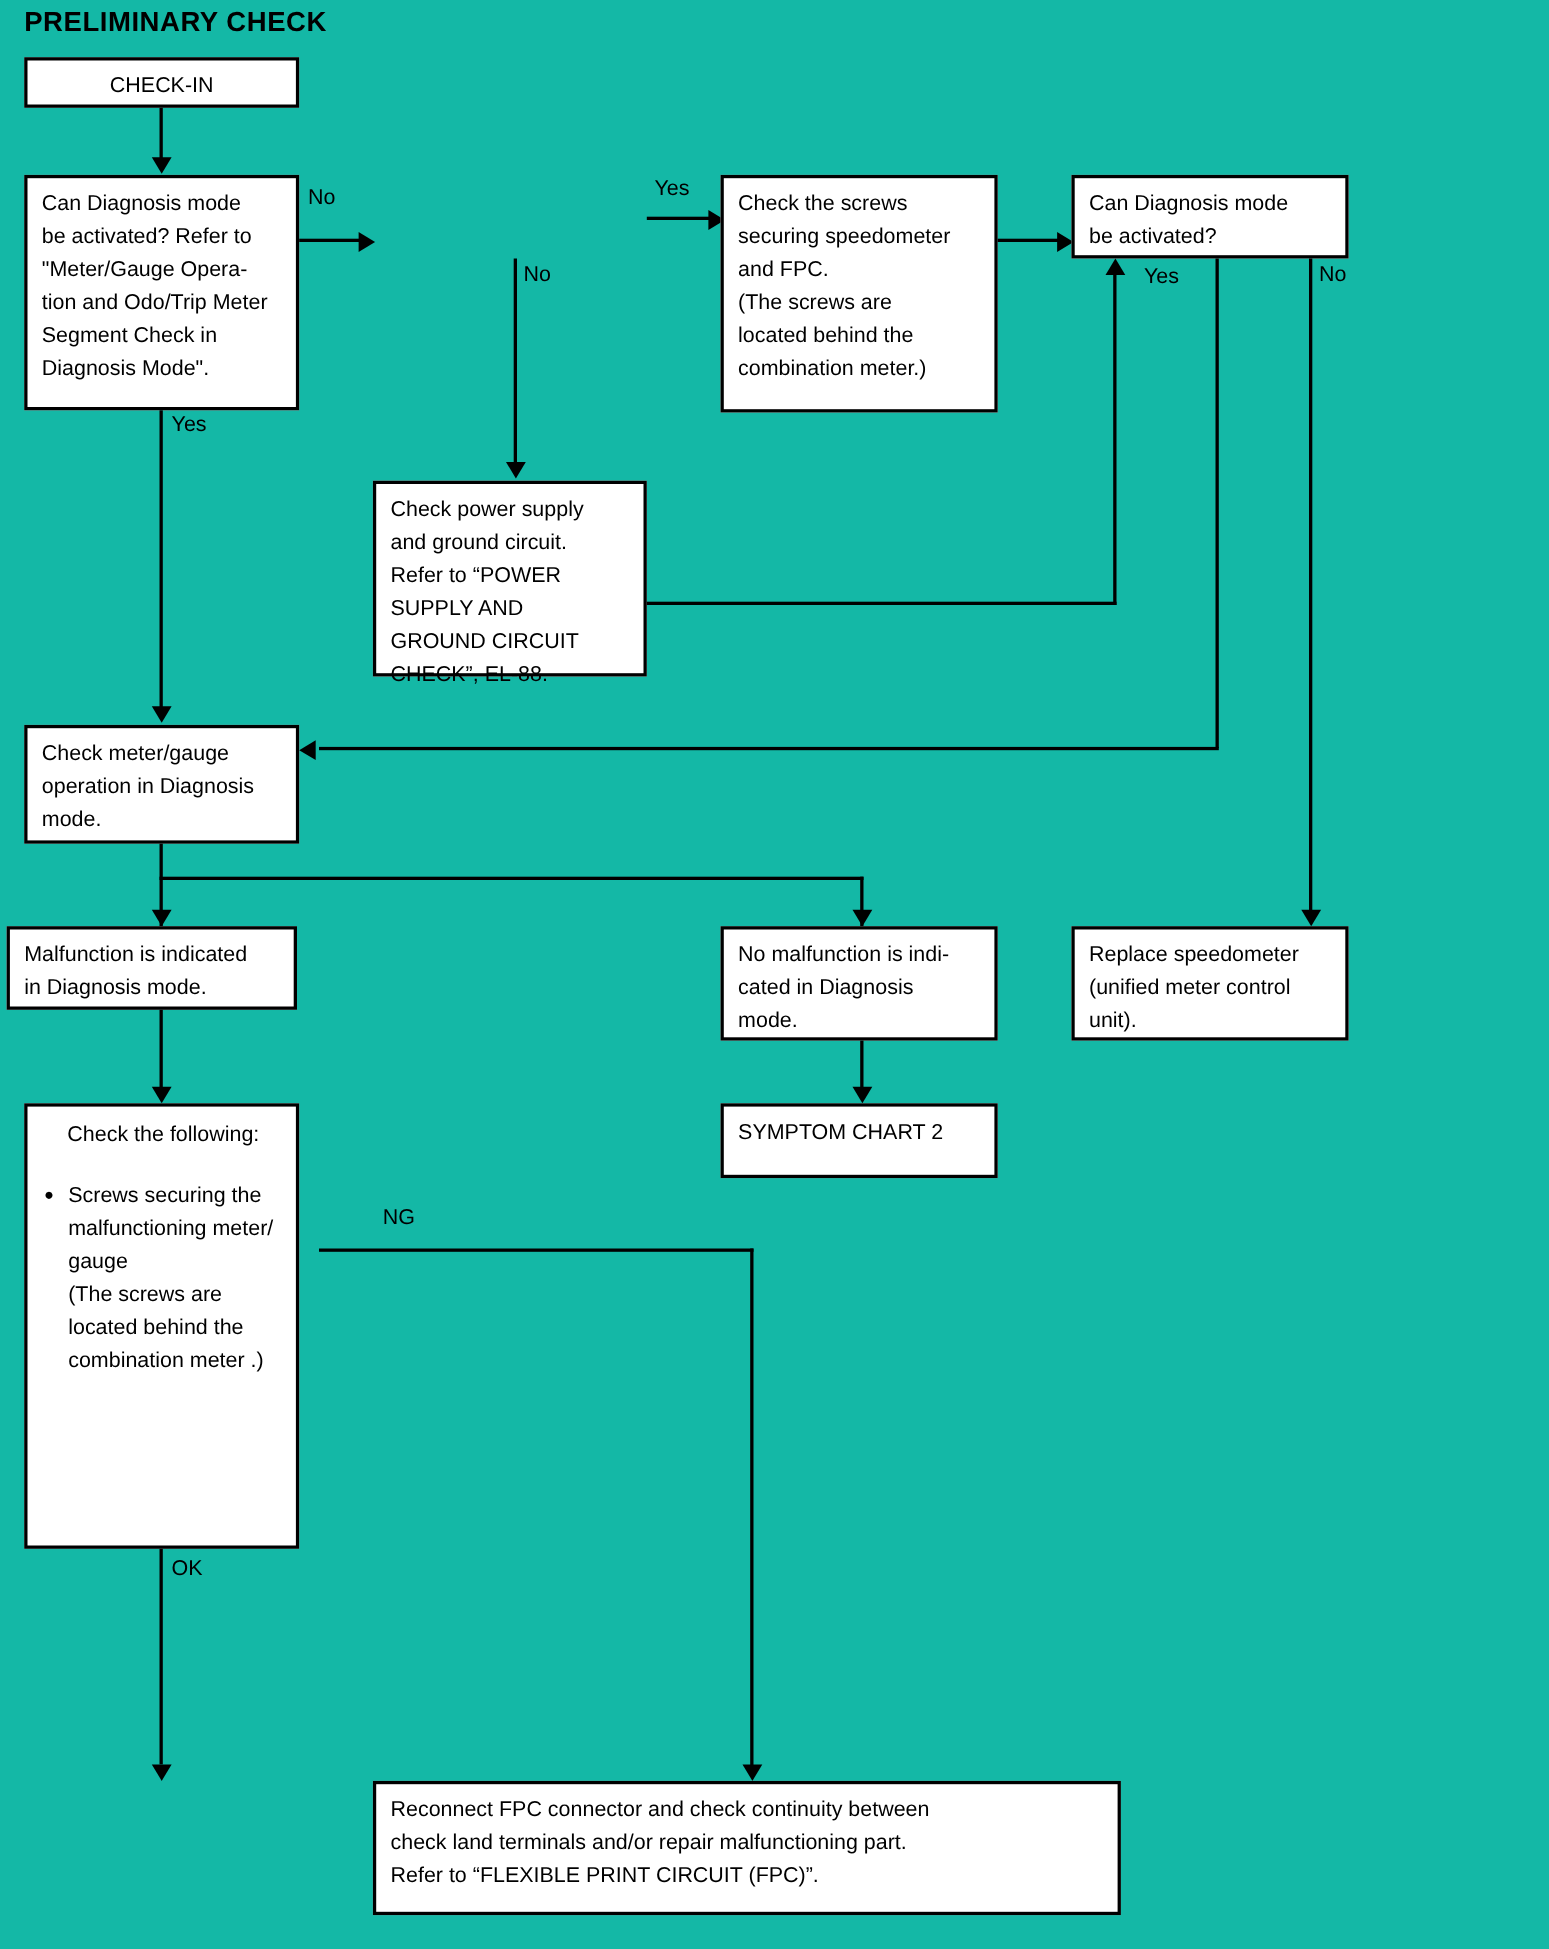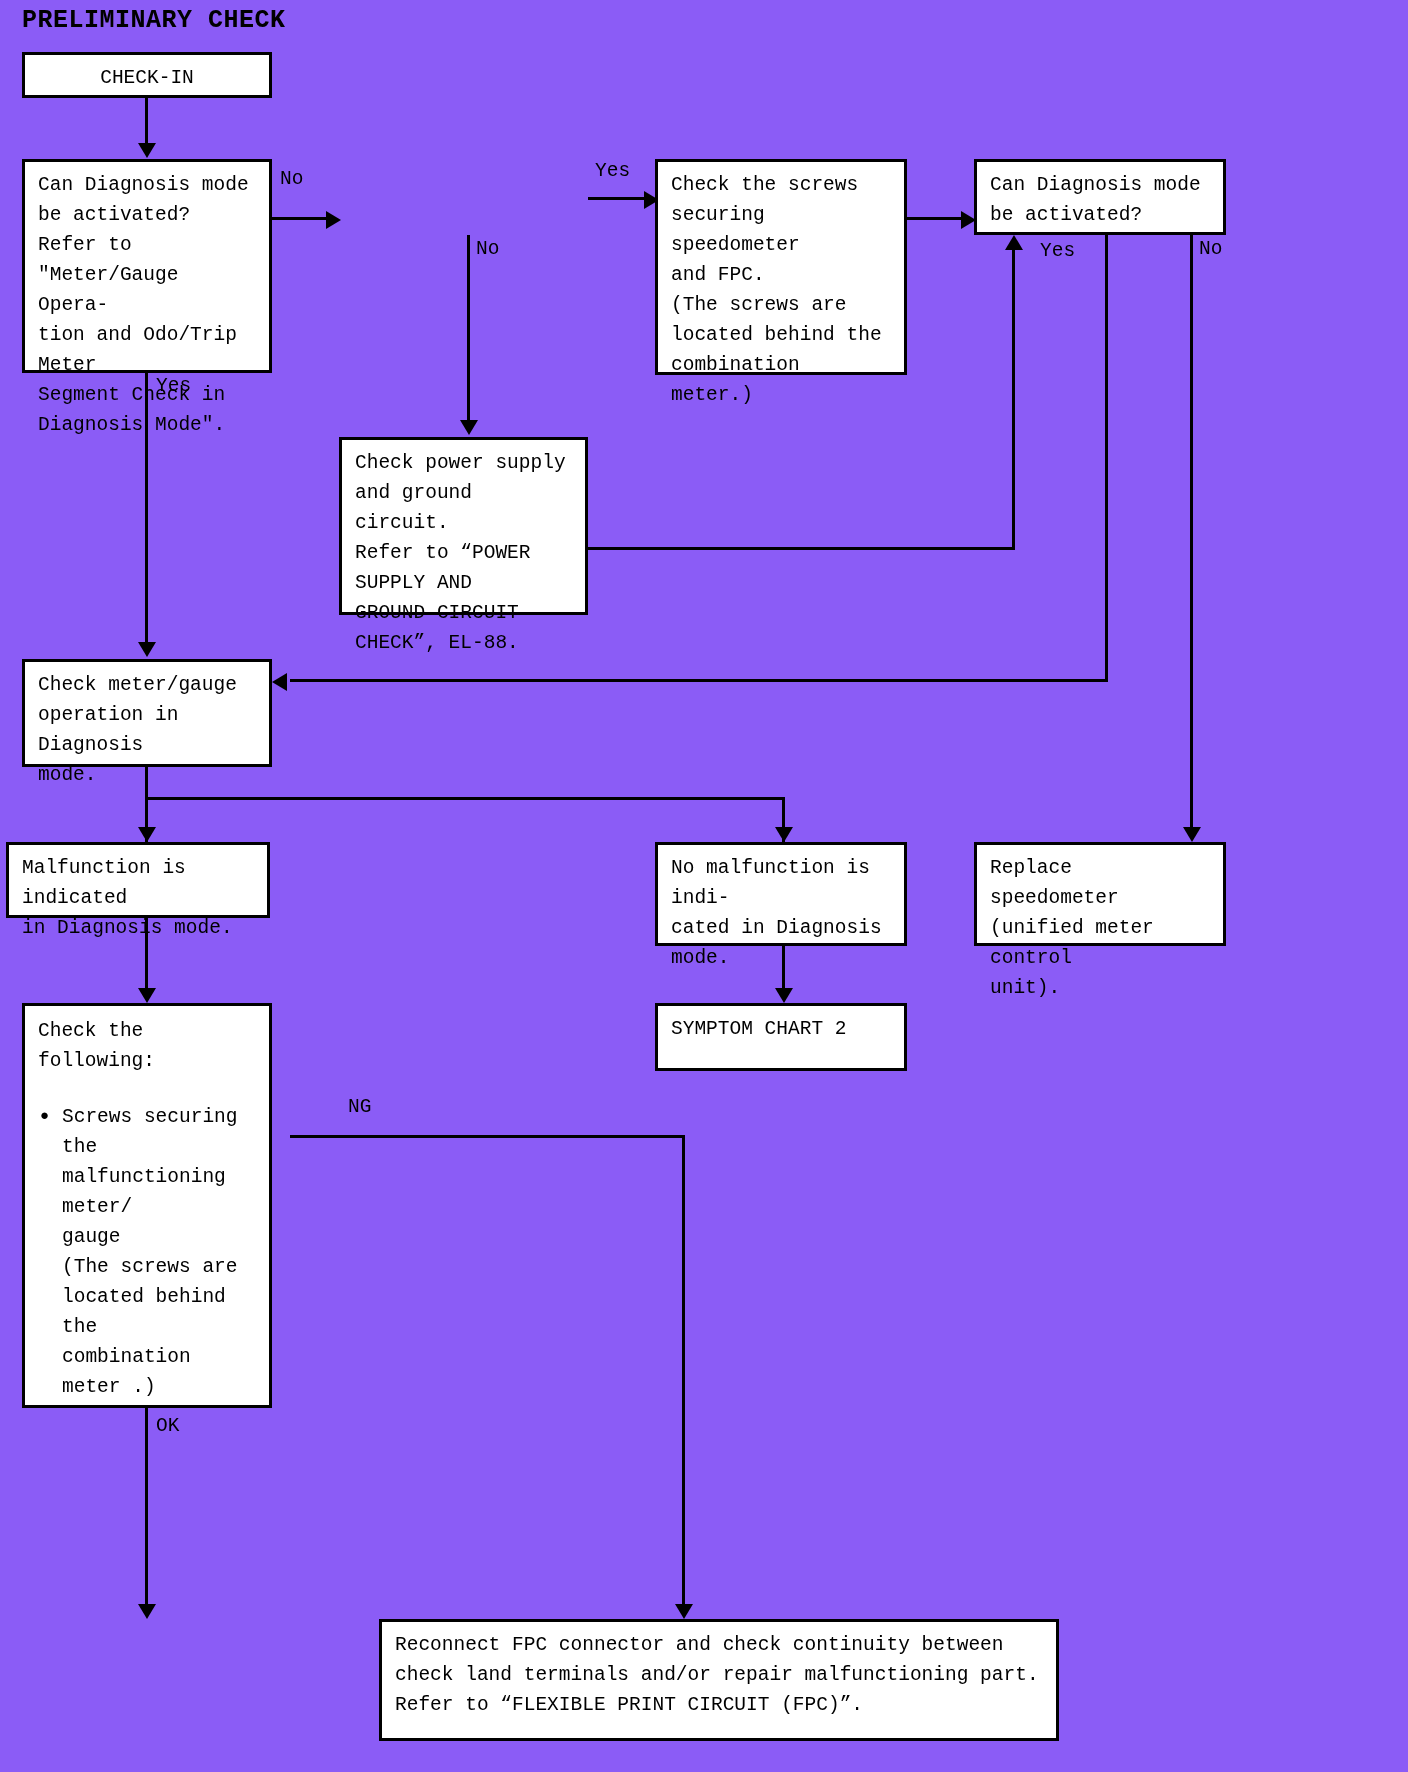--- a/index.html
+++ b/index.html
@@ -4,22 +4,22 @@
 <style>
   html, body {
     margin: 0;
     padding: 0;
     background: #ffffff;
   }
   #page {
     position: relative;
     width: 1408px;
     height: 1772px;
-    background: #8b5cf6;
-    font-family: Liberation Mono, monospace;
+    background: #14b8a6;
+    font-family: Liberation Sans, sans-serif;
     color: #000000;
     overflow: hidden;
   }
   .title {
     position: absolute;
     font-weight: bold;
     font-size: 25px;
     letter-spacing: 0.5px;
     white-space: nowrap;
   }
@@ -40,21 +40,21 @@
   }
   .lbl {
     position: absolute;
     font-size: 19.5px;
     line-height: 22px;
     white-space: nowrap;
   }
   .bullets {
     padding: 10px 10px 0 13px;
   }
-  .bline { white-space: pre-line; }
+  .bline { white-space: pre-line; text-align: center; }
   .bullet-item {
     position: relative;
     padding-left: 24px;
     white-space: pre-line;
   }
   .bullet-item:before {
     content: "\25CF";
     position: absolute;
     left: 2px;
     top: 0;
@@ -237,19 +237,19 @@
   <div class="hline" style="left:290px; top:1135px; width:395px;"></div>
   <div class="vline" style="left:682px; top:1135px; height:472px;"></div>
   <div class="arrow-down" style="left:675px; top:1604px;"></div>
   <div class="lbl" style="left:300px; top:1096px;margin-left:48px;">NG</div>
 
   <div class="vline" style="left:145px; top:1408px; height:196px;"></div>
   <div class="arrow-down" style="left:138px; top:1604px;"></div>
   <div class="lbl" style="left:156px; top:1415px;">OK</div>
 
 
-  <div class="box" style="left:339px; top:1619px; width:680px; height:122px;margin-left:40px;">
+  <div class="box" style="left:339px; top:1619px; width:680px; height:122px;">
     <div class="txt">Reconnect FPC connector and check continuity between
 check land terminals and/or repair malfunctioning part.
 Refer to “FLEXIBLE PRINT CIRCUIT (FPC)”.</div>
   </div>
 
 </div>
 
 </body></html>

